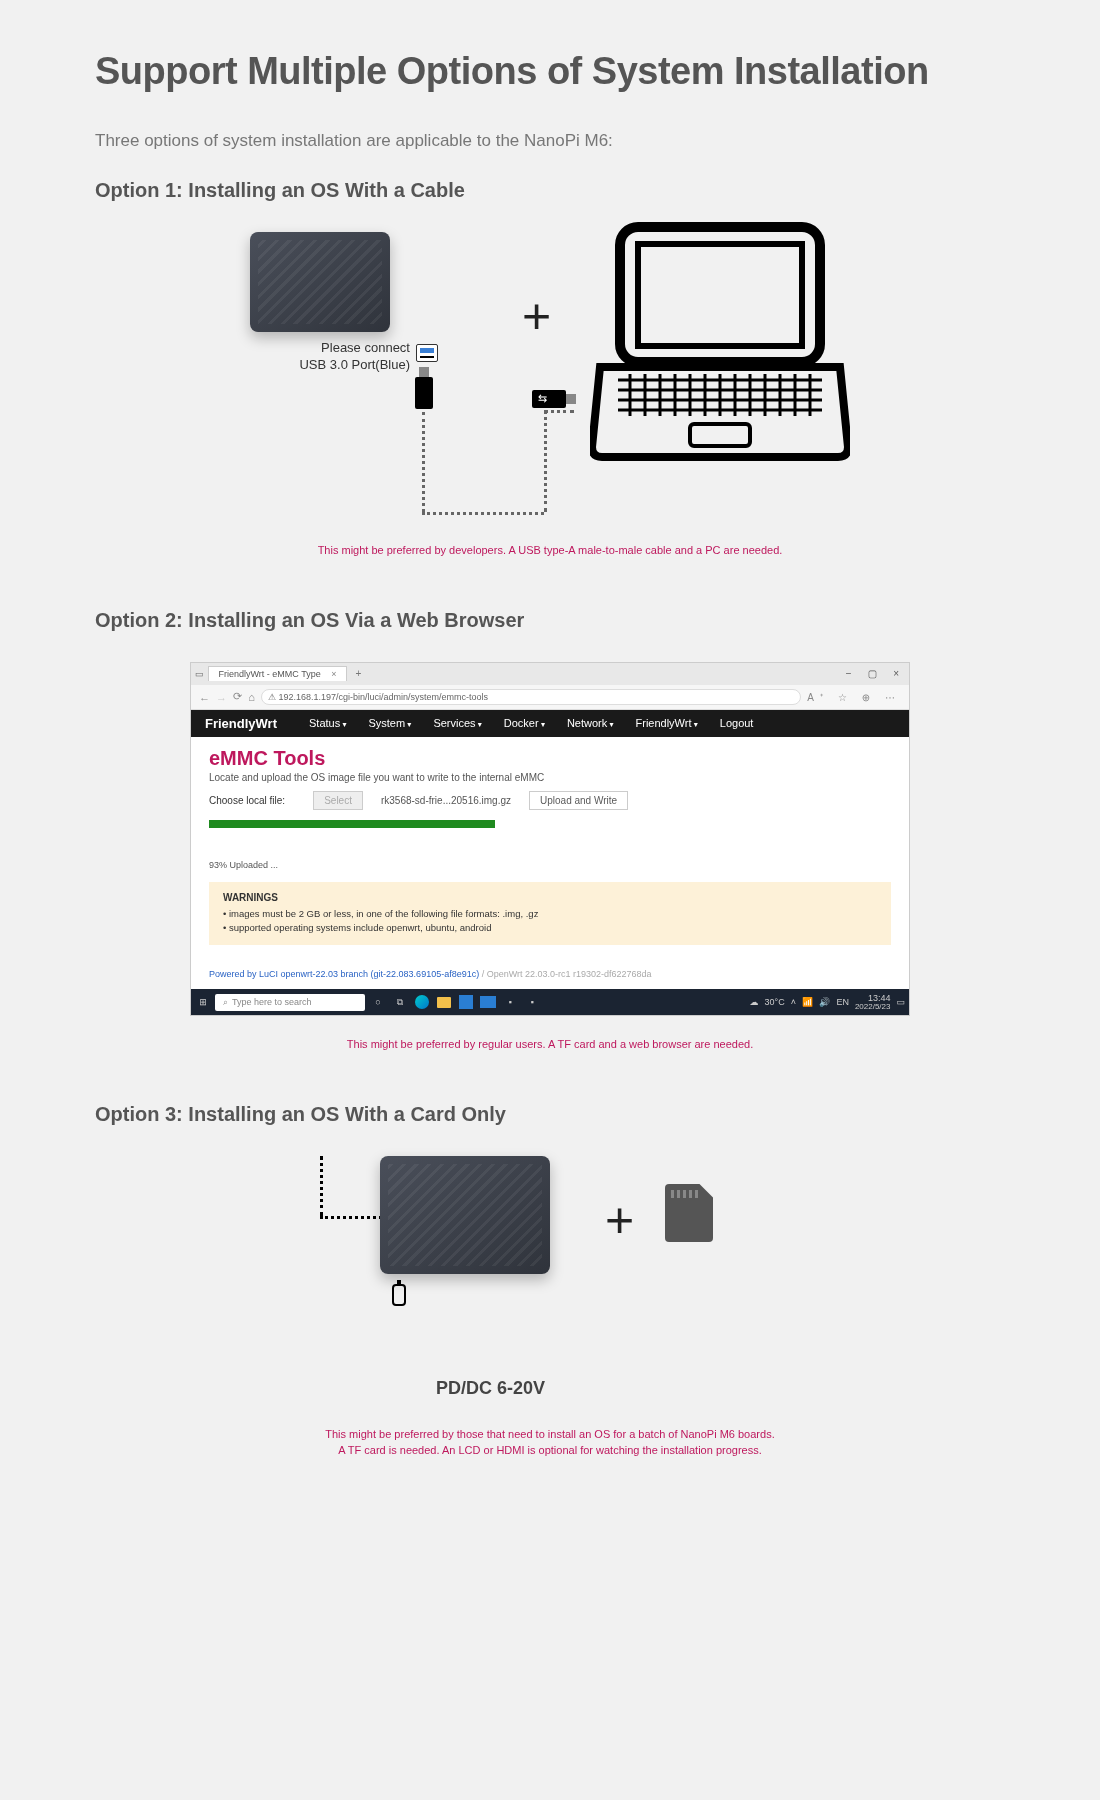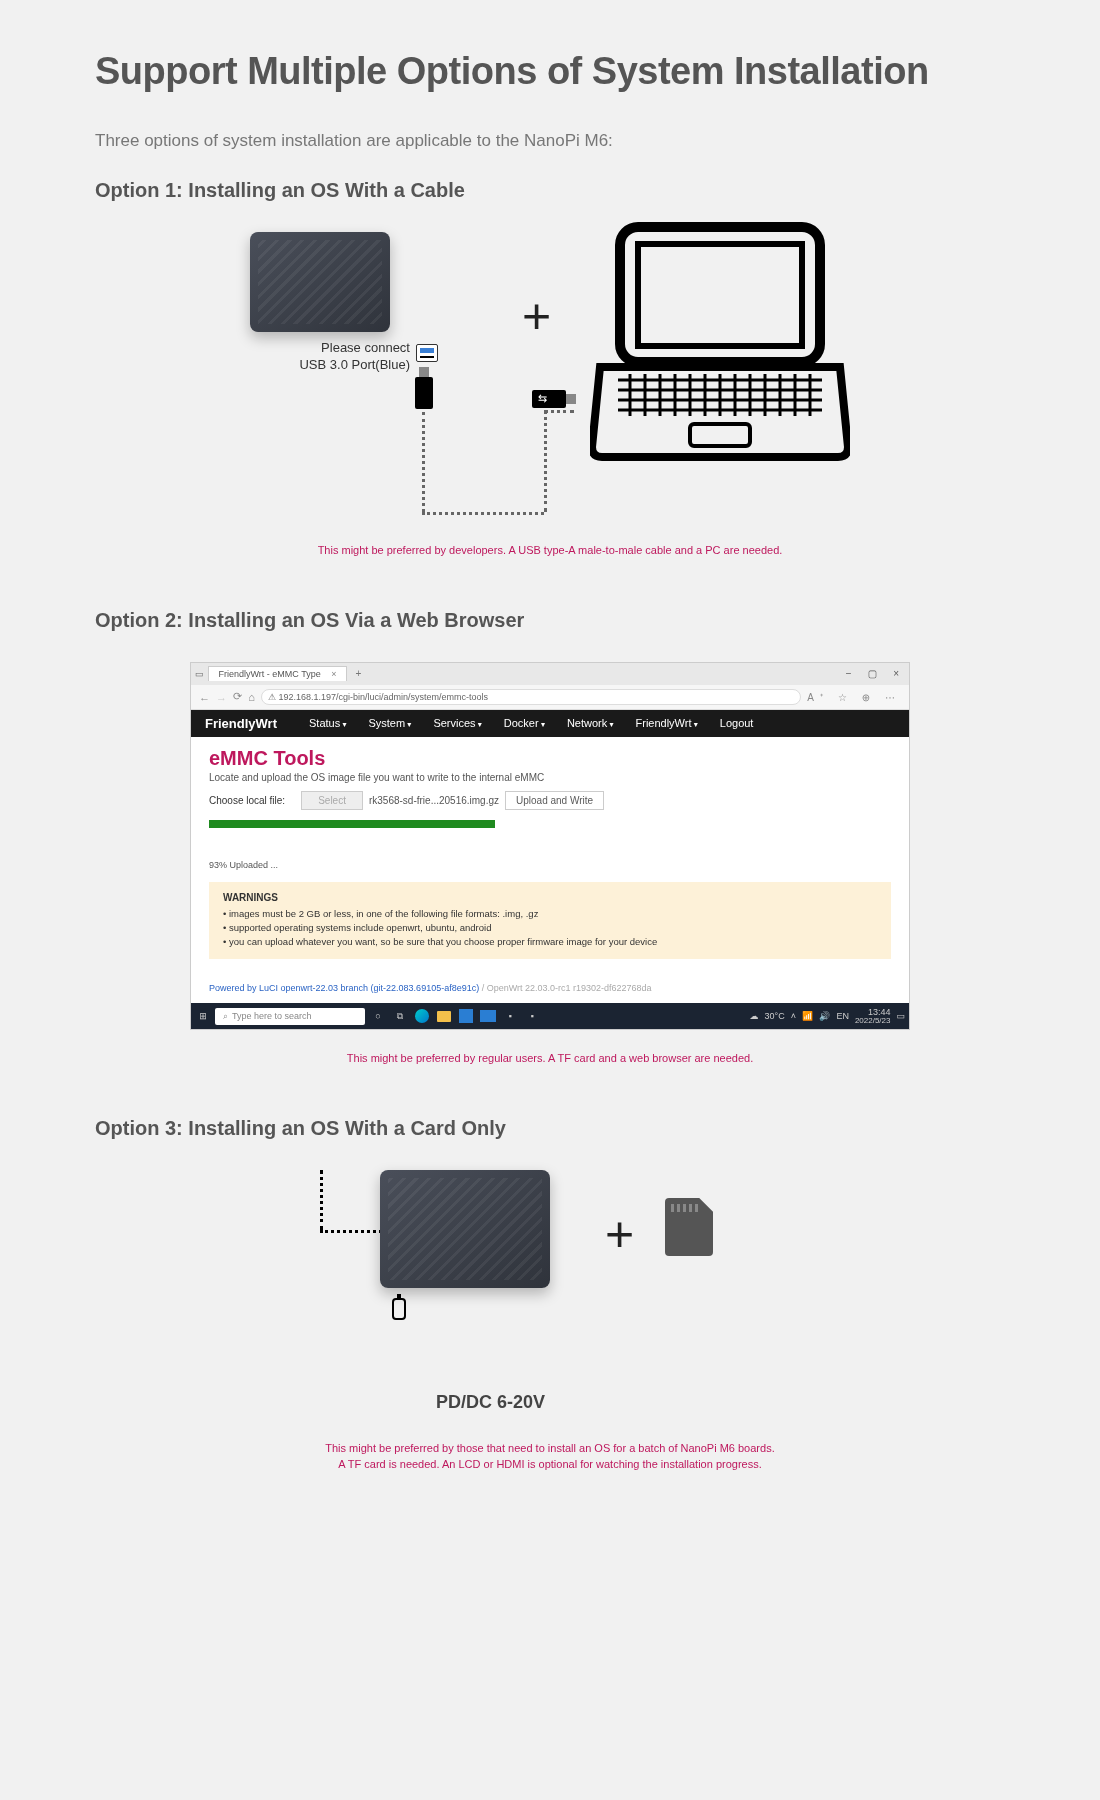--- a/index.html
+++ b/index.html
@@ -105,23 +105,23 @@
   .browser-url { display:flex; align-items:center; gap:6px; padding:4px 8px; background:#f6f6f6; border-bottom:1px solid #ddd;}
   .burl-field { flex:1; background:#fff; border:1px solid #ddd; padding:2px 6px; font-size:9px; color:#666; border-radius:10px;}
   .burl-icons { color:#888; font-size:10px; letter-spacing:6px;}
   .nav-arrows { color:#888; font-size:11px; }
   .topbar { background:#1a1a1a; color:#fff; display:flex; align-items:center; gap:22px; padding:6px 14px; font-size:11px;}
   .topbar .brand { font-weight:600; font-size:13px; margin-right:10px;}
   .topbar .mi::after { content:" ▾"; font-size:8px; }
   .emmc-body { padding:10px 18px 14px 18px; }
   .emmc-body h2 { font-size:20px; color:#be185d; font-weight:700; margin-bottom:2px;}
   .emmc-sub { font-size:10px; color:#555; margin-bottom:8px;}
-  .file-row { display:flex; align-items:center; gap:6px; margin-bottom:10px;}
+  .file-row { display:flex; align-items:center; gap:18px; margin-bottom:10px;}
   .file-label { font-size:10px; color:#333; margin-right:10px;}
-  .sel-btn { background:#eee; border:1px solid #ccc; padding:3px 16px; color:#aaa; font-size:10px;}
+  .sel-btn { background:#eee; border:1px solid #ccc; padding:3px 10px; color:#aaa; font-size:10px;}
   .fname { font-size:10px; color:#555;}
   .uw-btn { border:1px solid #ccc; padding:3px 10px; font-size:10px; background:#fff;}
   .prog-outer { width:100%; height:8px; position:relative; margin-bottom:2px;}
   .prog-inner { height:8px; background:#1f8a1f; width:42%; }
   .prog-text { font-size:9px; color:#555; margin-bottom:12px;margin-top:32px;}
   .warn-box { background:#fdf1d8; padding:10px 14px; color:#333;}
   .warn-box .wt { font-weight:700; font-size:10px; margin-bottom:4px;}
   .warn-box ul { list-style:none; font-size:9.5px; line-height:1.5;}
   .warn-box li::before { content:"• "; }
   .footer-line { padding:10px 18px; font-size:9px;}
@@ -263,21 +263,20 @@
       </div>
       <div class="prog-outer">
         <div class="prog-inner"></div>
       </div>
       <div class="prog-text">93% Uploaded ...</div>
       <div class="warn-box">
         <div class="wt">WARNINGS</div>
         <ul>
           <li>images must be 2 GB or less, in one of the following file formats: .img, .gz</li>
           <li>supported operating systems include openwrt, ubuntu, android</li>
-          <li>you can upload whatever you want, so be sure that you choose proper firmware image for your device</li>
         </ul>
       </div>
     </div>
     <div class="footer-line">
       <span class="lk">Powered by LuCI openwrt-22.03 branch (git-22.083.69105-af8e91c)</span><span class="gr"> / OpenWrt 22.03.0-rc1 r19302-df622768da</span>
     </div>
     <div class="taskbar">
       <span class="win">⊞</span>
       <div class="search">
         <span>⌕</span>

